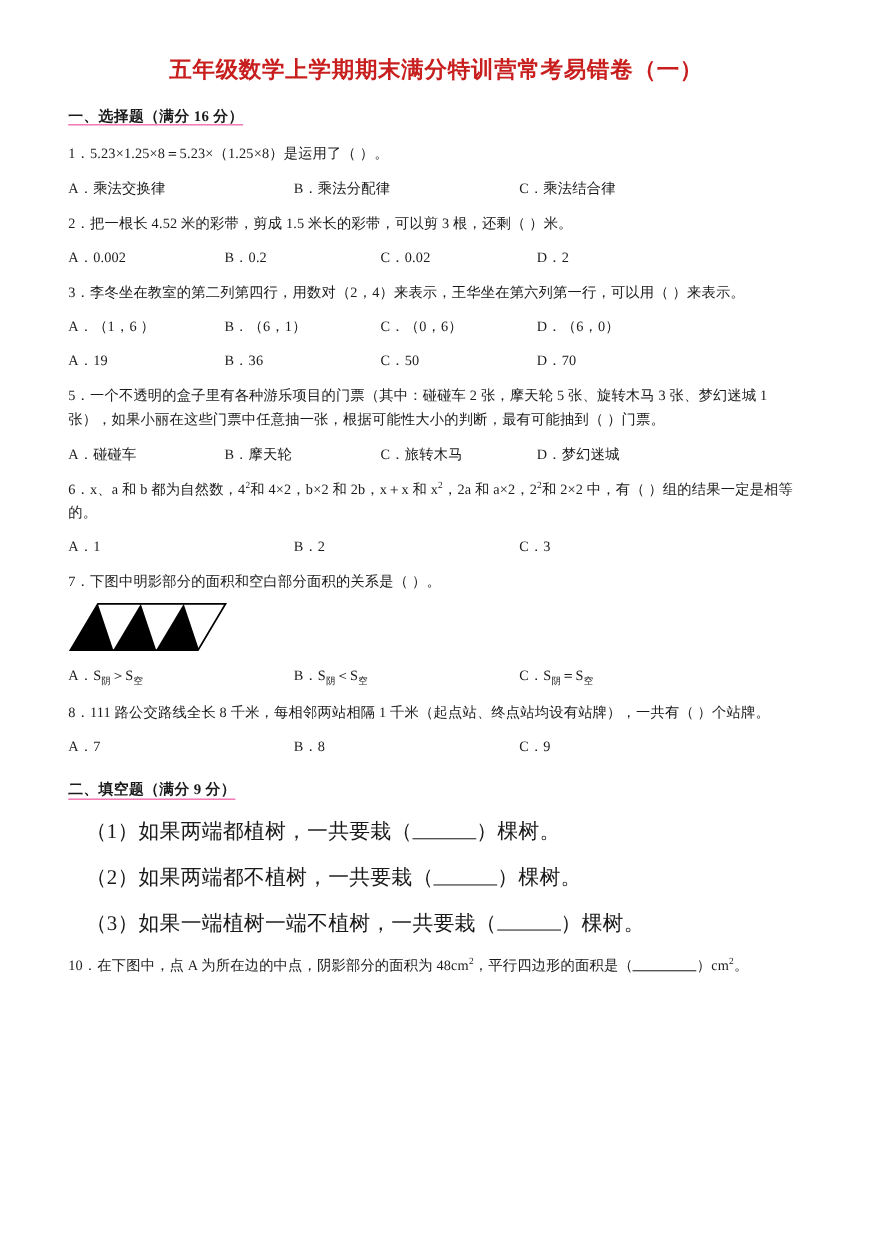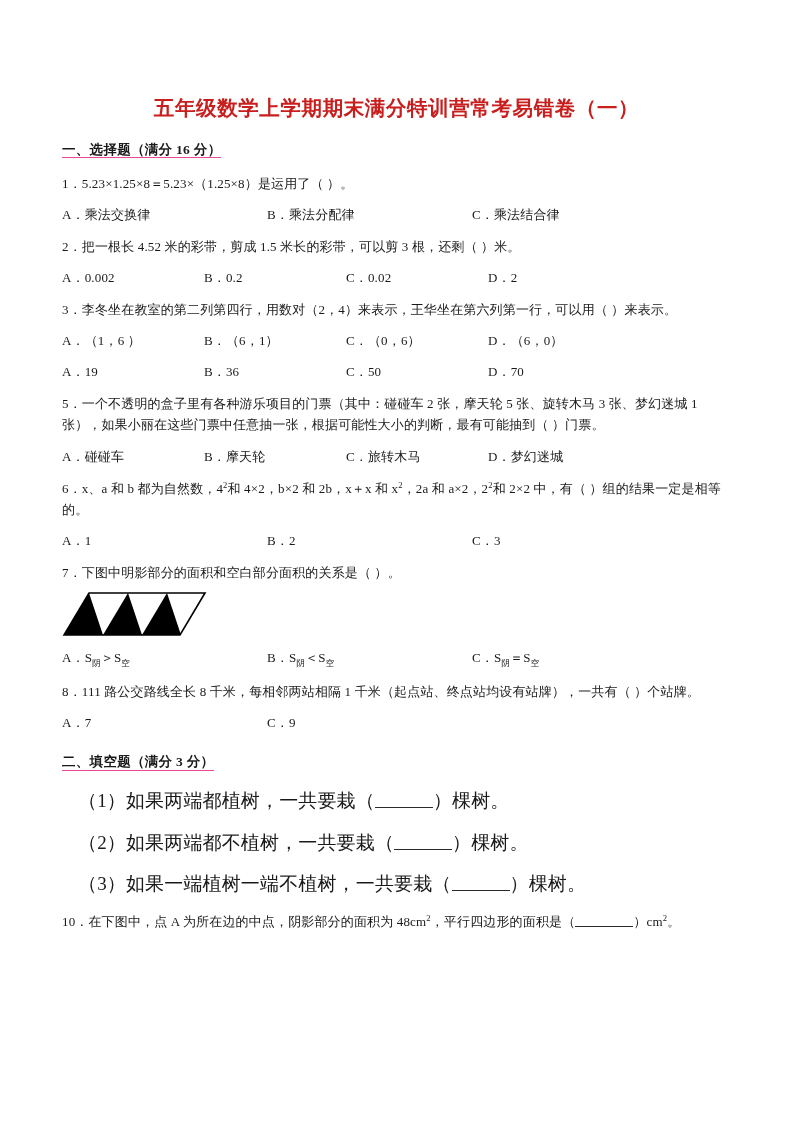--- a/index.html
+++ b/index.html
@@ -22,21 +22,21 @@
     padding: 0 62px;
     position: relative;
   }
   .doc-title {
     text-align: center;
     color: #c81e1e;
     font-weight: bold;
     font-size: 20.5px;
     letter-spacing: 0.6px;
     margin: 0;
-    padding-top: 96px;
+    padding-top: 52px;
     line-height: 1.2;
     white-space: nowrap;
   }
   .section-head {
     font-weight: bold;
     font-size: 13.5px;
     margin-top: 22px;
     margin-bottom: 4px;
     display: inline-block;
     border-bottom: 1px solid #ec4899;
@@ -165,25 +165,26 @@
     <span class="opt">A．S<sub style="font-size: 0.66em;">阴</sub>＞S<sub style="font-size: 0.66em;">空</sub></span>
     <span class="opt">B．S<sub style="font-size: 0.66em;">阴</sub>＜S<sub style="font-size: 0.66em;">空</sub></span>
     <span class="opt">C．S<sub style="font-size: 0.66em;">阴</sub>＝S<sub style="font-size: 0.66em;">空</sub></span>
   </div>
 
   <div class="q">
     <span>8．</span><span>111 路公交路线全长 8 千米，每相邻两站相隔 1 千米（起点站、终点站均设有站牌），一共有（      ）个站牌。</span>
   </div>
   <div class="opts cols3">
     <span class="opt">A．7</span>
+    <span class="opt">B．8</span>
     <span class="opt">C．9</span>
   </div>
 
   <div class="section-head-wrap">
-    <span class="section-head">二、填空题（满分 3 分）</span>
+    <span class="section-head">二、填空题（满分 9 分）</span>
   </div>
 
   <div class="q-sub">
     <span>（1）如果两端都植树，一共要栽（</span><span class="blank"></span><span>）棵树。</span>
   </div>
   <div class="q-sub">
     <span>（2）如果两端都不植树，一共要栽（</span><span class="blank"></span><span>）棵树。</span>
   </div>
   <div class="q-sub">
     <span>（3）如果一端植树一端不植树，一共要栽（</span><span class="blank"></span><span>）棵树。</span>

